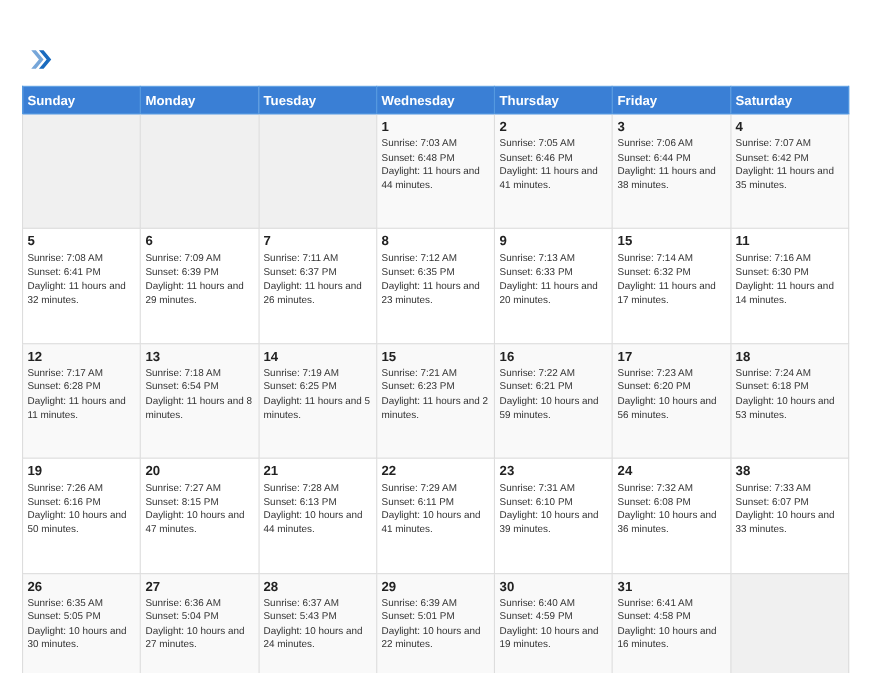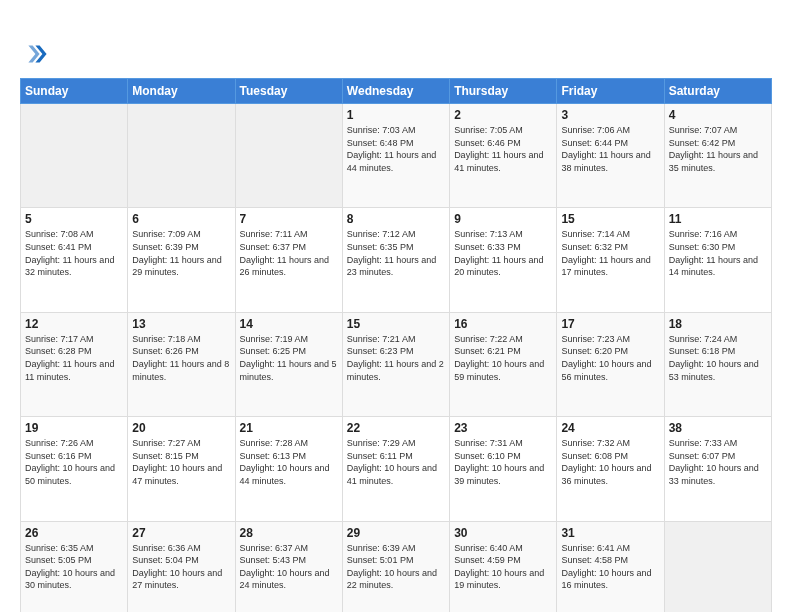--- a/index.html
+++ b/index.html
@@ -210,21 +210,21 @@
         <tr>
           <td>
             <span class="day-number">12</span>
             <div class="day-info">Sunrise: 7:17 AM
 Sunset: 6:28 PM
 Daylight: 11 hours and 11 minutes.</div>
           </td>
           <td>
             <span class="day-number">13</span>
             <div class="day-info">Sunrise: 7:18 AM
-Sunset: 6:26 PM
+Sunset: 6:54 PM
 Daylight: 11 hours and 8 minutes.</div>
           </td>
           <td>
             <span class="day-number">14</span>
             <div class="day-info">Sunrise: 7:19 AM
 Sunset: 6:25 PM
 Daylight: 11 hours and 5 minutes.</div>
           </td>
           <td>
             <span class="day-number">15</span>

